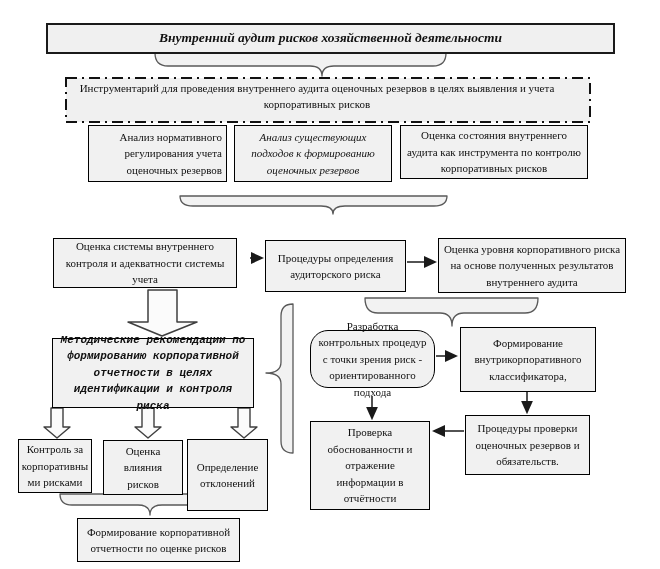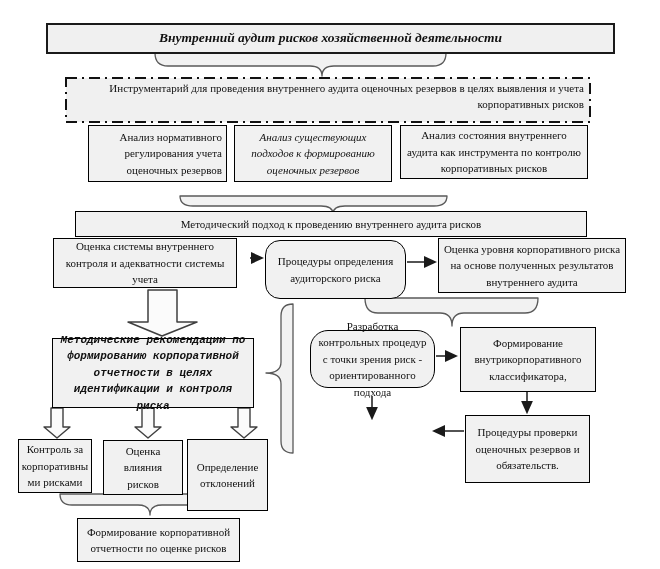--- a/index.html
+++ b/index.html
@@ -16,37 +16,37 @@
     text-align:center;font-size:11px;line-height:1.5;padding:0 4px;
   }
   .plain{background:transparent;border:none;z-index:2;}
   .title-box{
     border:2px solid #1a1a1a;background:#f0f0f0;
     font-size:13.5px;font-weight:bold;font-style:italic;
   }
   .italic-box{font-weight:bold;font-style:italic;}
   
   .pos-title{left:46px;top:23px;width:569px;height:31px;}
-  .pos-toolkit{left:70px;top:79px;width:518px;height:34px;text-align:right;}
+  .pos-toolkit{left:58px;top:79px;width:518px;height:34px;}
   .pos-a1{left:88px;top:125px;width:139px;height:57px;text-align:right;}
   .pos-a2{left:234px;top:125px;width:158px;height:57px;font-style:italic;}
   .pos-a3{left:400px;top:125px;width:188px;height:54px;}
   .pos-m{left:75px;top:211px;width:512px;height:26px;}
   .pos-b1{left:53px;top:238px;width:184px;height:50px;}
-  .pos-b2{left:265px;top:240px;width:141px;height:59px;border-radius:15px;}
+  .pos-b2{left:265px;top:240px;width:141px;height:52px;}
   .pos-b3{left:438px;top:238px;width:188px;height:55px;}
   .pos-rec{left:52px;top:338px;width:202px;height:70px;font-family:Liberation Mono, monospace;}
   .pos-c1{left:18px;top:439px;width:74px;height:54px;}
   .pos-c2{left:103px;top:440px;width:80px;height:55px;}
   .pos-c3{left:187px;top:439px;width:81px;height:72px;}
   .pos-bottom{left:77px;top:518px;width:163px;height:44px;}
   .pos-r1{left:310px;top:330px;width:125px;height:58px;border-radius:18px;}
   .pos-r2{left:460px;top:327px;width:136px;height:65px;}
   .pos-r3{left:310px;top:421px;width:120px;height:89px;}
-  .pos-r4{left:465px;top:415px;width:125px;height:68px;}
+  .pos-r4{left:465px;top:415px;width:125px;height:60px;}
 </style>
 </head>
 <body>
 
 <div id="canvas">
 
   <svg id="shapes" width="660" height="569" viewBox="0 0 660 569">
     <defs>
       <marker id="ah" markerWidth="9" markerHeight="8" refX="7.5" refY="4" orient="auto">
         <path d="M0,0 L9,4 L0,8 Z" fill="#1a1a1a"></path>
@@ -78,33 +78,33 @@
     <line x1="527" y1="388" x2="527" y2="412" stroke="#1a1a1a" stroke-width="1.5" marker-end="url(#ah)"></line>
     <line x1="464" y1="431" x2="434" y2="431" stroke="#1a1a1a" stroke-width="1.5" marker-end="url(#ah)"></line>
   </svg>
 
   <div class="box title-box pos-title">Внутренний аудит рисков хозяйственной деятельности</div>
 
   <div class="box plain pos-toolkit">Инструментарий для проведения внутреннего аудита оценочных резервов в целях выявления и учета корпоративных рисков</div>
 
   <div class="box pos-a1">Анализ нормативного регулирования учета оценочных резервов</div>
   <div class="box pos-a2">Анализ существующих подходов к формированию оценочных резервов</div>
-  <div class="box pos-a3">Анализ состояния внутреннего аудита как инструмента по контролю корпоративных рисков</div>
+  <div class="box pos-a3">Оценка состояния внутреннего аудита как инструмента по контролю корпоративных рисков</div>
 
-  <div class="box pos-m">Методический подход к проведению внутреннего аудита рисков</div>
 
   <div class="box pos-b1">Оценка системы внутреннего контроля и адекватности системы учета</div>
   <div class="box pos-b2">Процедуры определения аудиторского риска</div>
   <div class="box pos-b3">Оценка уровня корпоративного риска на основе полученных результатов внутреннего аудита</div>
 
   <div class="box italic-box pos-rec">Методические рекомендации по формированию корпоративной отчетности в целях идентификации и контроля риска</div>
 
   <div class="box pos-c1">Контроль за корпоративны ми рисками</div>
   <div class="box pos-c2">Оценка влияния рисков</div>
   <div class="box pos-c3">Определение отклонений</div>
 
   <div class="box pos-bottom">Формирование корпоративной отчетности по оценке рисков</div>
 
   <div class="box pos-r1">Разработка контрольных процедур с точки зрения риск - ориентированного подхода</div>
   <div class="box pos-r2">Формирование внутрикорпоративного классификатора,</div>
+  <div class="box pos-r3">Проверка обоснованности и отражение информации в отчётности</div>
   <div class="box pos-r4">Процедуры проверки оценочных резервов и обязательств.</div>
 
 </div>
 
 </body></html>

